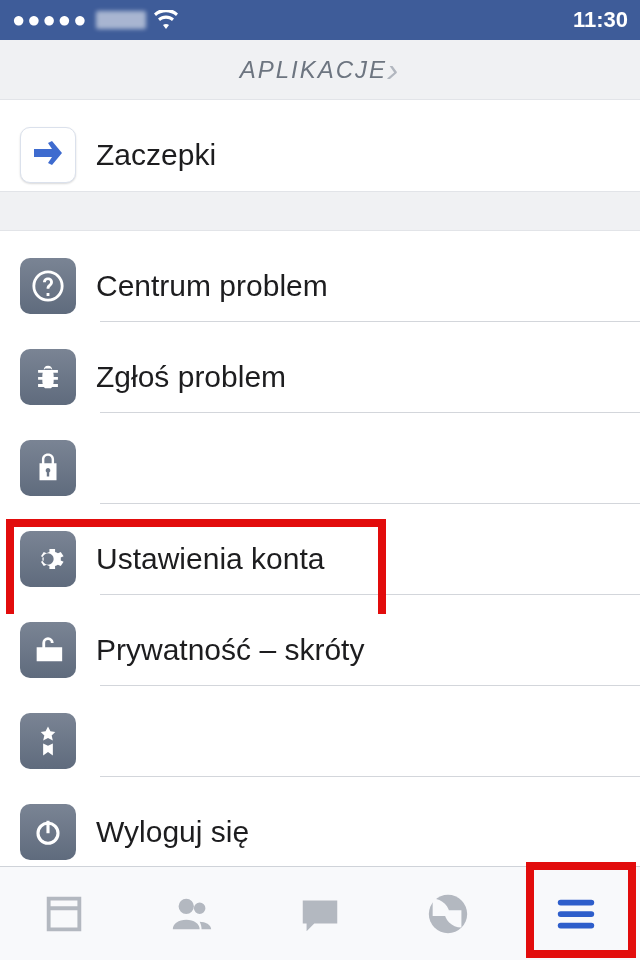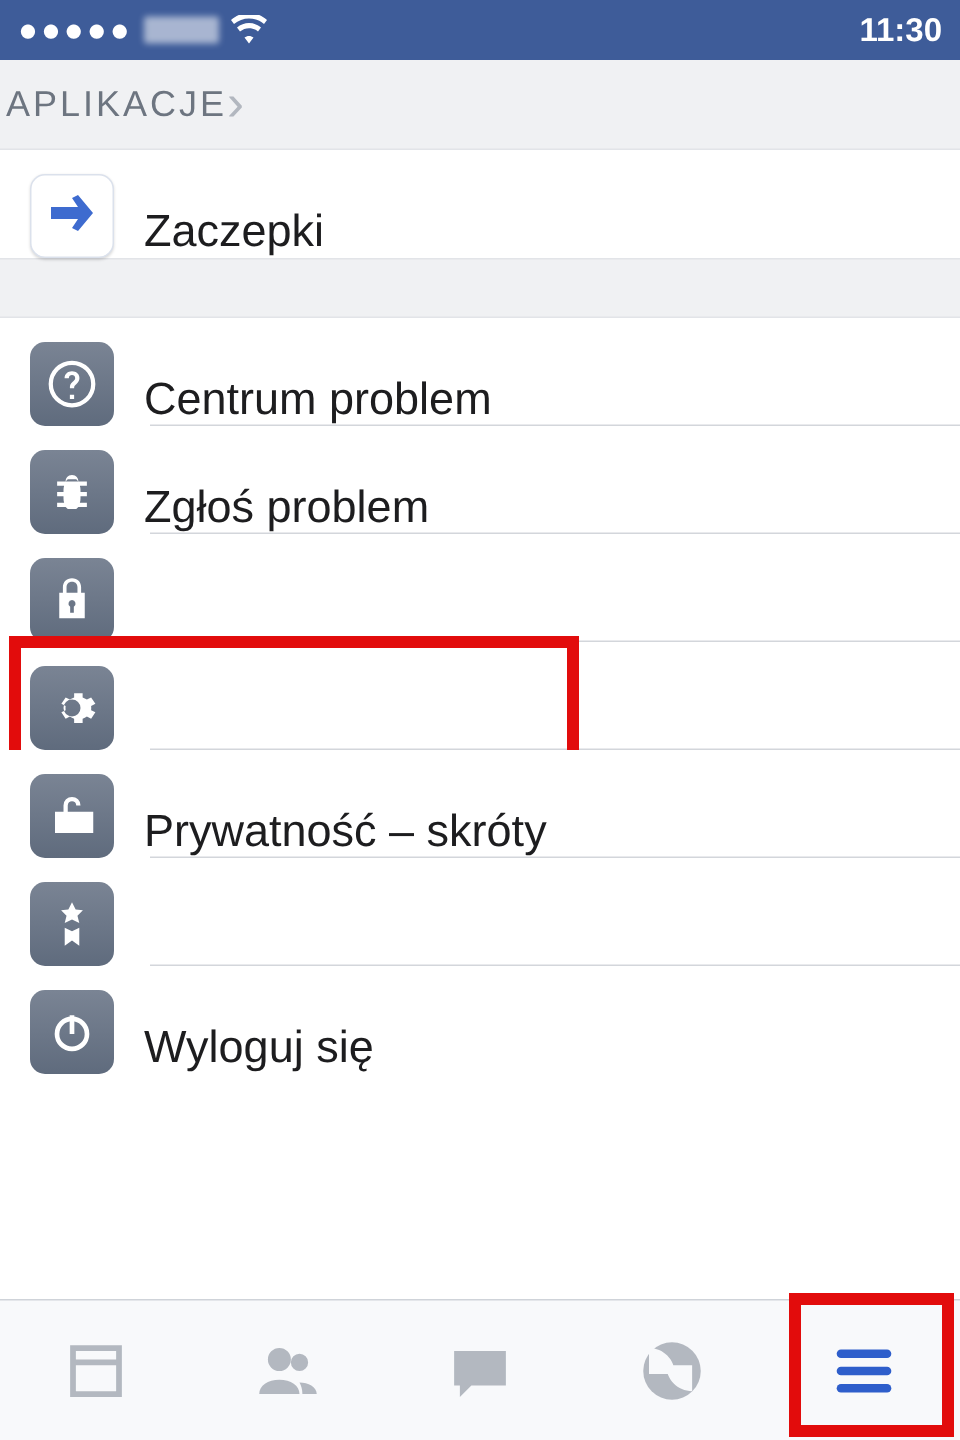--- a/index.html
+++ b/index.html
@@ -21,35 +21,37 @@
   .wifi-icon, .alarm-icon { display:inline-flex; }
   .battery { display:inline-flex; align-items:center; }
   .battery-body { width:40px; height:18px; border:2px solid #fff; border-radius:3px; position:relative; margin-left:4px; }
   .battery-body::after { content:""; position:absolute; right:-6px; top:4px; width:3px; height:6px; background:#fff; border-radius:1px; }
   .battery-fill { position:absolute; left:1px; top:1px; bottom:1px; width:60%; background:#fff; border-radius:1px; }
   .section-header {
     background: #f0f1f3;
     height: 60px;
     display: flex;
     align-items: center;
-    justify-content: flex-start;
-    padding: 0 4px;
+    justify-content: center;
+    padding: 0 32px;
     color: #6d7580;
     font-size: 24px;
     letter-spacing: 2px;
     border-bottom: 1px solid #e2e4e8;
+    font-style: italic;
   }
   .chevron { color:#b2b7bf; font-size:34px; font-weight:300; }
   .list-item {
     display: flex;
-    align-items: flex-end;
+    align-items: center;
     height: 72px;
     padding: 0 20px;
     background:#fff;
     position: relative;
+    margin-top: 19px;
   }
   .list-item .label { font-size: 30px; color: #1d1d1f; margin-left: 20px; }
   .sep { position:absolute; left:100px; right:0; bottom:0; height:1px; background:#d3d6db; }
   .list-gap { height: 40px; background:#f0f1f3; border-top:1px solid #e2e4e8; border-bottom:1px solid #e2e4e8; }
   .icon-box {
     width:56px; height:56px; border-radius:10px; display:flex; align-items:center; justify-content:center;
     flex-shrink:0;
   }
   .icon-gray { background: linear-gradient(#7a8494,#5f6b7d); }
   .icon-poke { background:#fff; border:1px solid #dbe1ec; box-shadow:0 1px 2px rgba(0,0,0,.15); }
@@ -127,20 +129,21 @@
   </div>
   <div class="sep"></div>
 </div>
 
 <div class="list-item list-wrap">
   <div class="icon-box icon-gray">
     <svg width="34" height="34" viewBox="0 0 24 24" fill="#fff">
         <path d="M12 8a4 4 0 100 8 4 4 0 000-8zm9 5l2 1-2 3-2-1a8 8 0 01-2 1l0 2h-4l0-2a8 8 0 01-2-1l-2 1-2-3 2-1a8 8 0 010-2l-2-1 2-3 2 1a8 8 0 012-1l0-2h4l0 2a8 8 0 012 1l2-1 2 3-2 1a8 8 0 010 2z"></path>
       </svg>
   </div>
+  <span class="label">Ustawienia konta</span>
   <div class="sep"></div>
   <div class="highlight-red h1"></div>
 </div>
 
 <div class="list-item">
   <div class="icon-box icon-gray">
     <svg width="34" height="34" viewBox="0 0 24 24" fill="#fff">
         <path d="M8 10V7a4 4 0 118 0h-2a2 2 0 10-4 0v3h12v10H4V10h4z"></path>
       </svg>
   </div>

